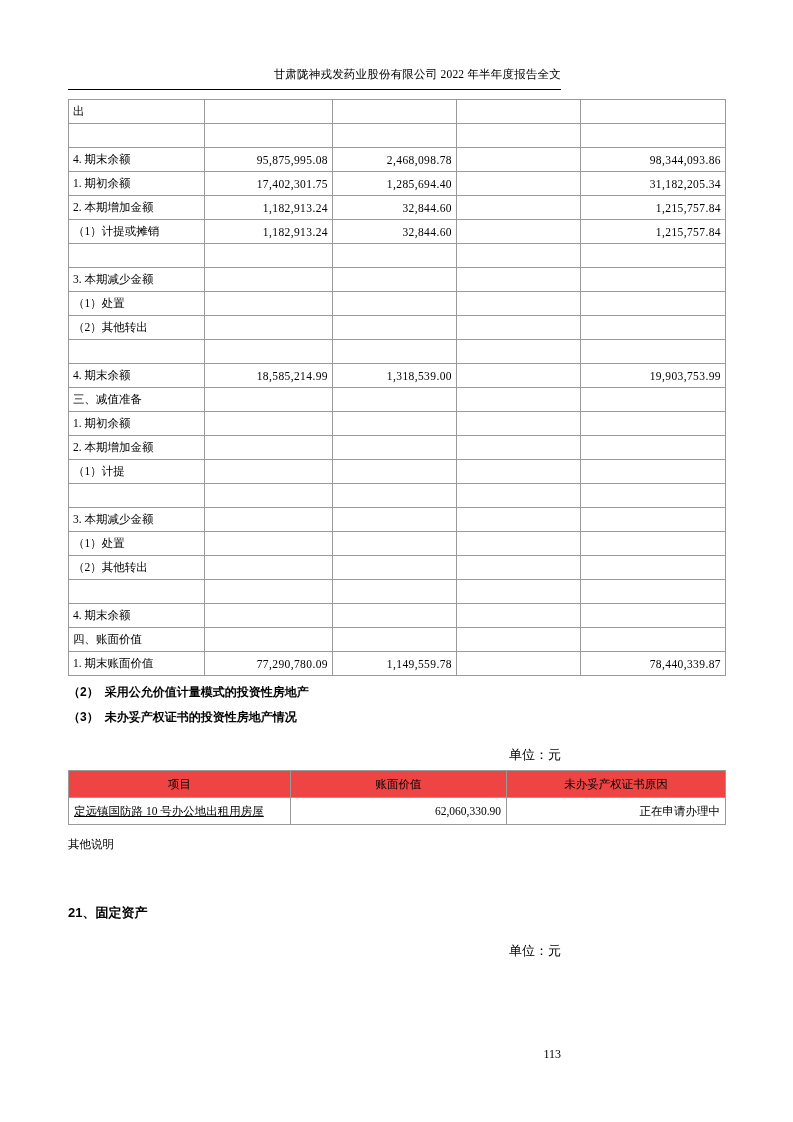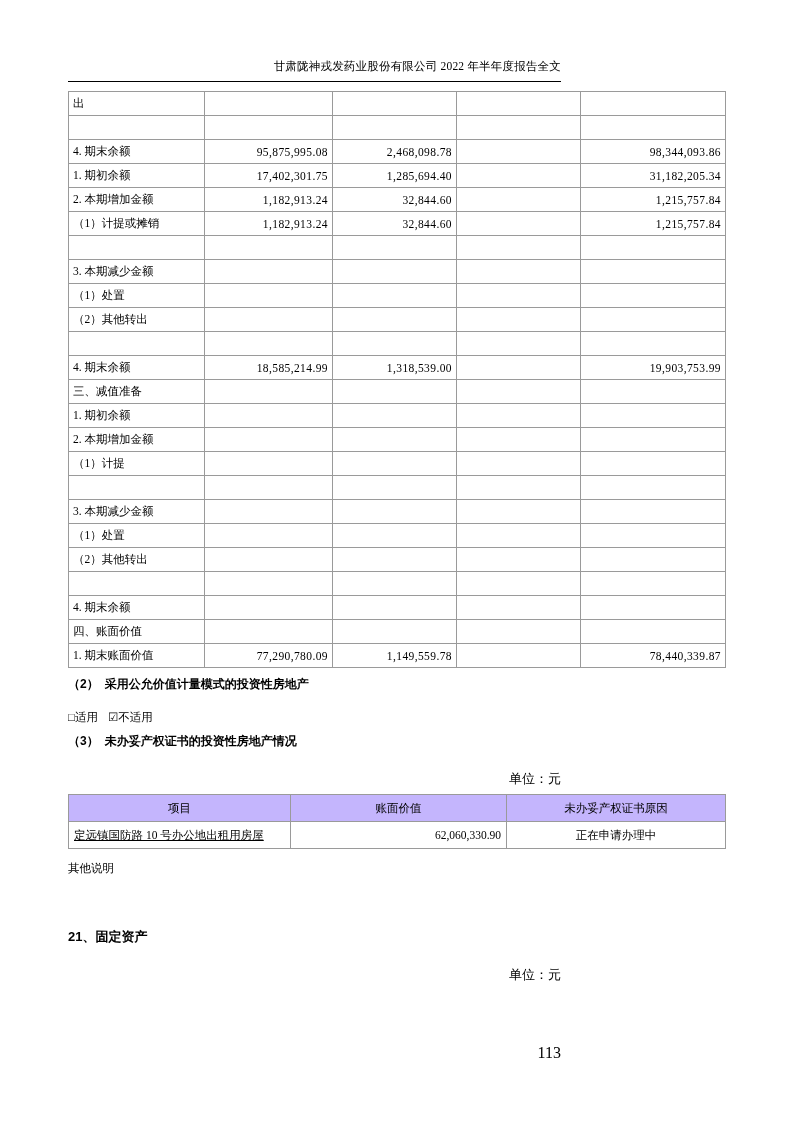--- a/index.html
+++ b/index.html
@@ -12,21 +12,21 @@
     height: 1122px;
     font-family: "Liberation Serif", serif;
     color: #000000;
     position: relative;
   }
   .page {
     position: relative;
     width: 629px;
     height: 1122px;
     box-sizing: border-box;
-    padding: 4px 68px;
+    padding: 12px 68px;
   }
   .header {
     padding-top: 55px;
     text-align: right;
     font-family: "Liberation Serif", serif;
     font-size: 11.5px;
     letter-spacing: 0.2px;
     color: #000;
   }
   .header-rule {
@@ -90,37 +90,37 @@
   }
   table.smalltable td {
     border: 1px solid #9a9a9a;
     font-size: 11.5px;
     height: 22px;
     padding: 2px 5px;
     vertical-align: middle;
   }
   table.smalltable td.hdr {
     text-align: center;
-    background: #c4b5fd;
+    background: #ef4444;
   }
   .note-line {
     font-size: 11.5px;
     margin-top: 12px;
   }
   .big-title {
     font-family: "Liberation Sans", sans-serif;
     font-weight: bold;
     font-size: 13px;
     margin-top: 52px;
   }
   .pagenum {
     position: absolute;
     right: 68px;
     bottom: 60px;
-    font-size: 16px;
+    font-size: 12px;
   }
 </style>
 </head>
 <body>
 
 <div class="page">
 
   <div class="header">
     <span>甘肃陇神戎发药业股份有限公司 2022 年半年度报告全文</span>
   </div>
@@ -303,23 +303,20 @@
           <td class="num"></td>
           <td class="num">78,440,339.87</td>
         </tr>
       </tbody>
   </table>
 
   <div class="sec-title">
     <span class="numpart">（2）</span><span>采用公允价值计量模式的投资性房地产</span>
   </div>
 
-  <div class="applicable">
-    <span>□适用</span><span>☑不适用</span>
-  </div>
 
   <div class="sec-title">
     <span class="numpart">（3）</span><span>未办妥产权证书的投资性房地产情况</span>
   </div>
 
   <div class="unit-line">单位：元</div>
 
   <table class="smalltable">
     <colgroup>
       <col style="width:222px">
@@ -328,21 +325,21 @@
     </colgroup>
     <tbody>
         <tr>
           <td class="hdr">项目</td>
           <td class="hdr">账面价值</td>
           <td class="hdr">未办妥产权证书原因</td>
         </tr>
         <tr>
           <td style="text-align: left; text-decoration: underline;">定远镇国防路 10 号办公地出租用房屋</td>
           <td style="text-align: right;">62,060,330.90</td>
-          <td style="text-align: center; margin-left: 37px;">正在申请办理中</td>
+          <td style="text-align: right; margin-left: 37px;">正在申请办理中</td>
         </tr>
       </tbody>
   </table>
 
   <div class="note-line">其他说明</div>
 
   <div class="big-title">21、固定资产</div>
 
   <div class="unit-line">单位：元</div>
 

